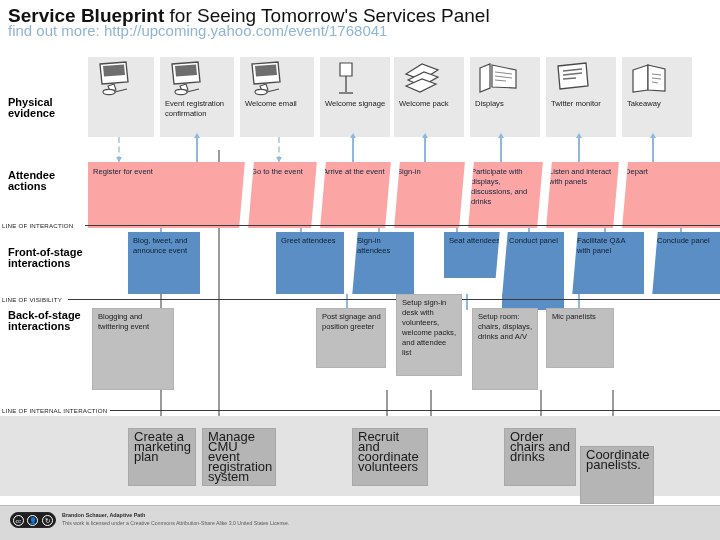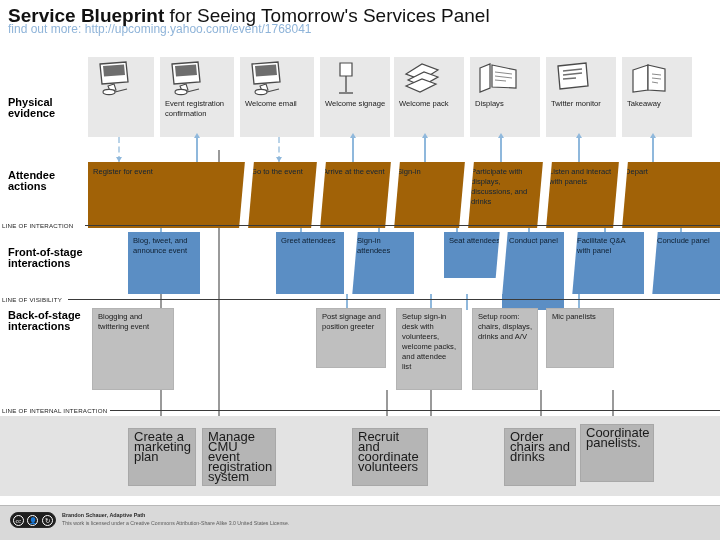--- a/index.html
+++ b/index.html
@@ -13,21 +13,21 @@
 
   
   .hdr-title {
     position: absolute; left: 8px; top: 5px;
     font-size: 19px; color: #111; white-space: nowrap;
   }
   .hdr-title b { font-weight: bold; }
   .hdr-title span.rest { font-weight: normal; }
   .hdr-sub {
     position: absolute; left: 8px; top: 22px;
-    font-size: 12px; color: #8fb4d9; white-space: nowrap;
+    font-size: 15px; color: #8fb4d9; white-space: nowrap;
   }
 
   
   .rowlabel {
     position: absolute; left: 8px;
     font-size: 11px; font-weight: bold; color: #000;
     line-height: 11px; width: 80px;
   }
 
   
@@ -42,21 +42,21 @@
     position: absolute; top: 57px; height: 80px;
     background: #e8e8e8;
   }
   .pe-label {
     position: absolute; left: 5px; top: 42px; right: 3px;
     font-size: 7.6px; line-height: 10px; color: #1a1a1a;
   }
   .pe-icon { position: absolute; left: 6px; top: 3px; width: 42px; height: 38px; }
   .aa-seg {
     position: absolute; top: 0; height: 66px;
-    background: #a16207;
+    background: #fca5a5;
   }
   .aa-sep {
     position: absolute; top: 0; height: 66px; width: 9px;
     background: #fff;
     transform: skewX(-5deg);
   }
   .aa-text {
     position: absolute; left: 5px; top: 5px; right: 4px;
     font-size: 7.6px; line-height: 10px; color: #10243a;
   }
@@ -358,21 +358,21 @@
   <div class="divlabel" style="left:2px; top:296px">LINE OF VISIBILITY</div>
   <div class="divline" style="left:68px; top:299px; width:652px"></div>
 
   <div id="bs-layer">
       <div class="bs-box" style="left: 92px; width: 82px; top: 308px; height: 82px;">
         <div class="bs-text">Blogging and twittering event</div>
       </div>
       <div class="bs-box" style="left: 316px; width: 70px; top: 308px; height: 60px;">
         <div class="bs-text">Post signage and position greeter</div>
       </div>
-      <div class="bs-box" style="left: 396px; width: 66px; top: 308px; height: 82px;">
+      <div class="bs-box" style="left: 396px; width: 66px; top: 294px; height: 82px;">
         <div class="bs-text">Setup sign-in desk with volunteers, welcome packs, and attendee list</div>
       </div>
       <div class="bs-box" style="left: 472px; width: 66px; top: 308px; height: 82px;">
         <div class="bs-text">Setup room: chairs, displays, drinks and A/V</div>
       </div>
       <div class="bs-box" style="left: 546px; width: 68px; top: 308px; height: 60px;">
         <div class="bs-text">Mic panelists</div>
       </div>
     </div>
 
@@ -386,21 +386,21 @@
       </div>
       <div class="sp-box" style="left: 202px; width: 74px; top: 428px; height: 58px;">
         <div class="sp-text">Manage CMU event registration system</div>
       </div>
       <div class="sp-box" style="left: 352px; width: 76px; top: 428px; height: 58px;">
         <div class="sp-text">Recruit and coordinate volunteers</div>
       </div>
       <div class="sp-box" style="left: 504px; width: 72px; top: 428px; height: 58px;">
         <div class="sp-text">Order chairs and drinks</div>
       </div>
-      <div class="sp-box" style="left: 580px; width: 74px; top: 424px; height: 58px;">
+      <div class="sp-box" style="left: 580px; width: 74px; top: 446px; height: 58px;">
         <div class="sp-text">Coordinate panelists.</div>
       </div>
     </div>
 
   <div class="footer-bar"></div>
   <div class="cc-badge">
     <div class="cc-circ">cc</div>
     <div class="cc-circ">👤</div>
     <div class="cc-circ">↻</div>
   </div>

